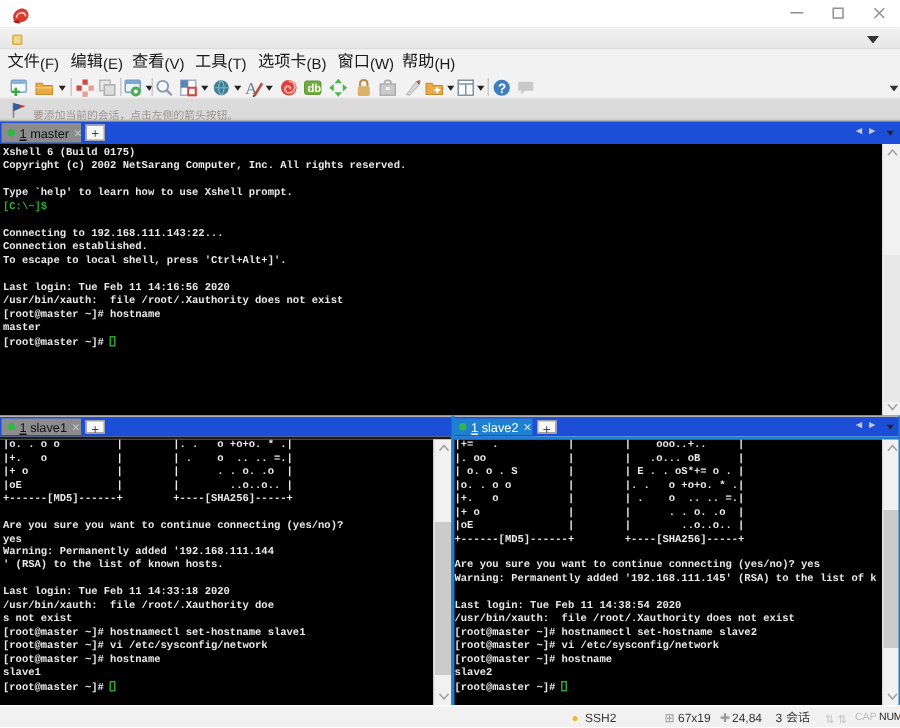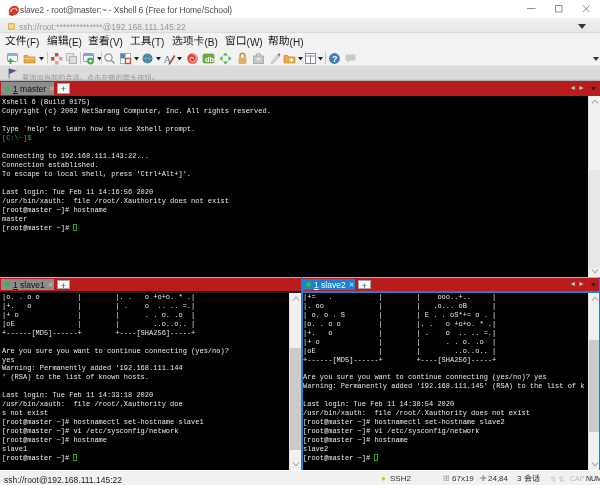--- a/index.html
+++ b/index.html
@@ -1,44 +1,42 @@
 <!DOCTYPE html>
 <html><head><meta charset="utf-8"><style>
 *{margin:0;padding:0;box-sizing:border-box}
 html,body{width:600px;height:485px;overflow:hidden}
 body{font-family:"Liberation Sans",sans-serif;background:#fff;position:relative}
 .abs{position:absolute}
-pre{font-family:"Liberation Mono",monospace;font-weight:normal;color:#e9e9e9;margin:0}
+pre{font-family:"Liberation Mono",monospace;font-weight:bold;color:#e9e9e9;margin:0}
 .term{background:#000;position:absolute;overflow:hidden}
 .sb{position:absolute;background:#f1f1f1;border-left:1px solid #e3e3e3}
-.tabbar{position:absolute;background:#b91c1c;border-top:1px solid #b4b4b4}
+.tabbar{position:absolute;background:#1d4ed8;border-top:1px solid #b4b4b4}
 .tab{position:absolute;top:1px;height:14px;font-size:8.5px;display:flex;align-items:center;padding:0 4px;white-space:nowrap}
 .dot{width:5px;height:5px;border-radius:50%;background:#35b44a;display:inline-block;margin-right:3px;flex:none}
 .plus{position:absolute;top:2px;width:13px;height:12px;background:#f8f8f8;border:1px solid #a2a2a2;color:#444;font-size:9px;line-height:10px;text-align:center}
 .u{text-decoration:underline}
 </style></head><body>
 <div class="abs" style="left:0;top:0;width:600px;height:19px;background:#ffffff;border-bottom:1px solid #f0f0f0">
 <svg class="abs" style="left:7px;top:4px" width="13" height="13" viewBox="0 0 13 13">
  <path d="M2 9 C1 6 3 3 6 2 C9 1 12 3 12 6 C12 9 9 11 6 11 C4.5 11 3 10.5 2 9 Z" fill="#d93a2b"></path>
  <path d="M4 8 C4 6 5.5 4.5 7.5 4.5 C9 4.5 10 5.5 10 7" fill="none" stroke="#f6beb4" stroke-width="1.2"></path>
  <path d="M1.5 10 C3 11.5 5 12 6.5 11.5 L5 9.5 Z" fill="#a02315"></path>
 </svg>
-<span class="abs" style="left:20px;top:5px;font-size:8.5px;letter-spacing:-0.1px;color:#4e4e4e">slave2 - root@master:~ - Xshell 6 (Free for Home/School)</span>
 <svg class="abs" style="left:517px;top:0" width="83" height="19" viewBox="0 0 83 19">
  <line x1="10" y1="8.5" x2="18.5" y2="8.5" stroke="#909090" stroke-width="1"></line>
  <rect x="38.5" y="5.5" width="6.5" height="6.5" fill="none" stroke="#909090" stroke-width="1"></rect>
  <path d="M66 5.5 L72.5 12 M72.5 5.5 L66 12" stroke="#909090" stroke-width="1"></path>
 </svg>
 </div>
 <div class="abs" style="left:0;top:19px;width:600px;height:14px;background:linear-gradient(#f2f2f2,#e6e6e6);border-bottom:1px solid #dcdcdc">
 <svg class="abs" style="left:7px;top:3px" width="9" height="9" viewBox="0 0 9 9">
       <rect x="1" y="1" width="7" height="7" rx="1" fill="#d8b64e"></rect>
       <rect x="2.2" y="2.2" width="4.6" height="4.6" fill="#efd98f"></rect>
     </svg>
-<span class="abs" style="left:19px;top:3px;font-size:8.5px;color:#979797">ssh://root:**************@192.168.111.145:22</span>
 <svg class="abs" style="left:578px;top:5px" width="8" height="5" viewBox="0 0 8 5">
       <path d="M0 0 L8 0 L4 5 Z" fill="#333"></path>
     </svg>
 </div>
 <div class="abs" style="left:0;top:33px;width:600px;height:17px;background:#f2f2f2;font-size:10px;color:#1b1b1b">
     <span class="abs" style="left:5px;top:2px;display:inline-flex;align-items:center;white-space:nowrap">
       <span style="position:relative;top:0px;display:inline-block;"><svg width="21.6" height="12.4" viewBox="0 0 21.6 12.4">
           <path d="M4.6 0.6C4.9 1.1 5.2 1.9 5.4 2.3L6.3 2.0C6.1 1.6 5.7 0.9 5.4 0.4ZM0.5 2.3V3.1H2.2C2.9 4.8 3.7 6.2 4.8 7.3C3.6 8.3 2.2 9.1 0.4 9.6C0.6 9.8 0.8 10.2 0.9 10.3C2.7 9.8 4.2 9.0 5.4 7.9C6.6 9.0 8.1 9.8 9.9 10.3C10.0 10.1 10.3 9.7 10.4 9.5C8.7 9.1 7.2 8.3 6.0 7.3C7.1 6.2 8.0 4.8 8.6 3.1H10.3V2.3ZM5.4 6.8C4.4 5.7 3.6 4.5 3.1 3.1H7.7C7.1 4.6 6.4 5.8 5.4 6.8Z M14.2 5.8V6.6H17.3V10.4H18.1V6.6H21.1V5.8H18.1V3.4H20.6V2.6H18.1V0.6H17.3V2.6H15.9C16.0 2.2 16.1 1.6 16.2 1.1L15.5 1.0C15.2 2.4 14.8 3.8 14.1 4.7C14.3 4.8 14.7 5.0 14.8 5.1C15.1 4.6 15.4 4.1 15.6 3.4H17.3V5.8ZM13.7 0.5C13.1 2.1 12.2 3.7 11.1 4.8C11.3 5.0 11.5 5.4 11.6 5.6C12.0 5.2 12.3 4.8 12.6 4.3V10.3H13.4V3.1C13.8 2.3 14.2 1.5 14.5 0.7Z" fill="#1b1b1b"></path>
         </svg></span>
       <span style="position:relative;top:0.5px">(F)</span>
@@ -334,21 +332,20 @@
     <svg style="position:absolute;top:3px;left:2px" width="8" height="5" viewBox="0 0 8 5">
       <path d="M1 4.5 L4 1 L7 4.5" fill="none" stroke="#a3a3a3" stroke-width="1.1"></path>
     </svg>
     <svg style="position:absolute;bottom:3px;left:2px" width="8" height="5" viewBox="0 0 8 5">
       <path d="M1 0.5 L4 4 L7 0.5" fill="none" stroke="#a3a3a3" stroke-width="1.1"></path>
     </svg>
   </div>
 <div class="abs" style="left:301px;top:277px;width:1.8px;height:193px;background:#1b80d2"></div>
 <div class="abs" style="left:598.6px;top:277px;width:1.4px;height:193px;background:#1b80d2"></div>
 <div class="abs" style="left:0;top:470px;width:600px;height:15px;background:#f1f1f1;border-top:1px solid #ffffff;font-size:8px;color:#333">
-<span class="abs" style="left:4px;top:3.5px;font-size:8.5px;color:#222">ssh://root@192.168.111.145:22</span>
 <span class="abs" style="left:381px;top:3px;color:#eebc2a;font-size:8px">●</span>
 <span class="abs" style="left:390px;top:3px">SSH2</span>
 <span class="abs" style="left:415px;top:21px">xterm</span>
 <span class="abs" style="left:443px;top:3px;color:#999;font-size:8px">⊞</span>
 <span class="abs" style="left:452px;top:3px">67x19</span>
 <span class="abs" style="left:480px;top:3px;color:#999;font-size:8px">✚</span>
 <span class="abs" style="left:488px;top:3px">24,84</span>
 <span class="abs" style="left:517px;top:3px;display:inline-flex">3&nbsp;<svg width="16.0" height="9.2" viewBox="0 0 16.0 9.2">
         <path d="M1.3 7.5C1.6 7.4 2.0 7.4 6.2 7.0C6.4 7.2 6.6 7.5 6.7 7.7L7.2 7.3C6.9 6.7 6.1 5.9 5.4 5.2L4.9 5.5C5.2 5.8 5.5 6.1 5.8 6.5L2.2 6.8C2.8 6.2 3.3 5.6 3.8 4.9H7.3V4.3H0.7V4.9H3.0C2.5 5.6 1.9 6.3 1.7 6.5C1.4 6.7 1.2 6.8 1.0 6.9C1.1 7.0 1.2 7.4 1.3 7.5ZM4.0 0.3C3.3 1.4 1.9 2.4 0.3 3.1C0.5 3.2 0.7 3.4 0.8 3.6C1.2 3.4 1.7 3.1 2.1 2.9V3.4H5.9V2.8H2.2C2.9 2.4 3.5 1.8 4.0 1.3C4.5 1.8 5.2 2.3 5.9 2.8C6.4 3.1 6.8 3.3 7.3 3.5C7.4 3.3 7.6 3.1 7.7 3.0C6.4 2.5 5.1 1.6 4.4 0.9L4.6 0.6Z M8.8 0.9C9.2 1.3 9.7 1.8 9.9 2.1L10.4 1.7C10.1 1.4 9.6 0.9 9.2 0.5ZM11.3 4.7V7.7H11.9V7.4H14.6V7.6H15.2V4.7H13.6V3.4H15.7V2.8H13.6V1.2C14.2 1.1 14.8 1.0 15.2 0.9L14.8 0.4C13.9 0.7 12.3 0.9 10.9 1.1C11.0 1.2 11.1 1.4 11.1 1.6C11.7 1.5 12.3 1.4 13.0 1.3V2.8H10.9V3.4H13.0V4.7ZM11.9 6.8V5.2H14.6V6.8ZM8.3 2.8V3.4H9.5V6.2C9.5 6.6 9.2 6.9 9.0 7.0C9.1 7.1 9.3 7.3 9.4 7.5C9.5 7.3 9.7 7.1 11.1 6.0C11.0 5.9 10.9 5.7 10.8 5.6L10.0 6.2V2.8Z" fill="#333"></path>
       </svg></span>

